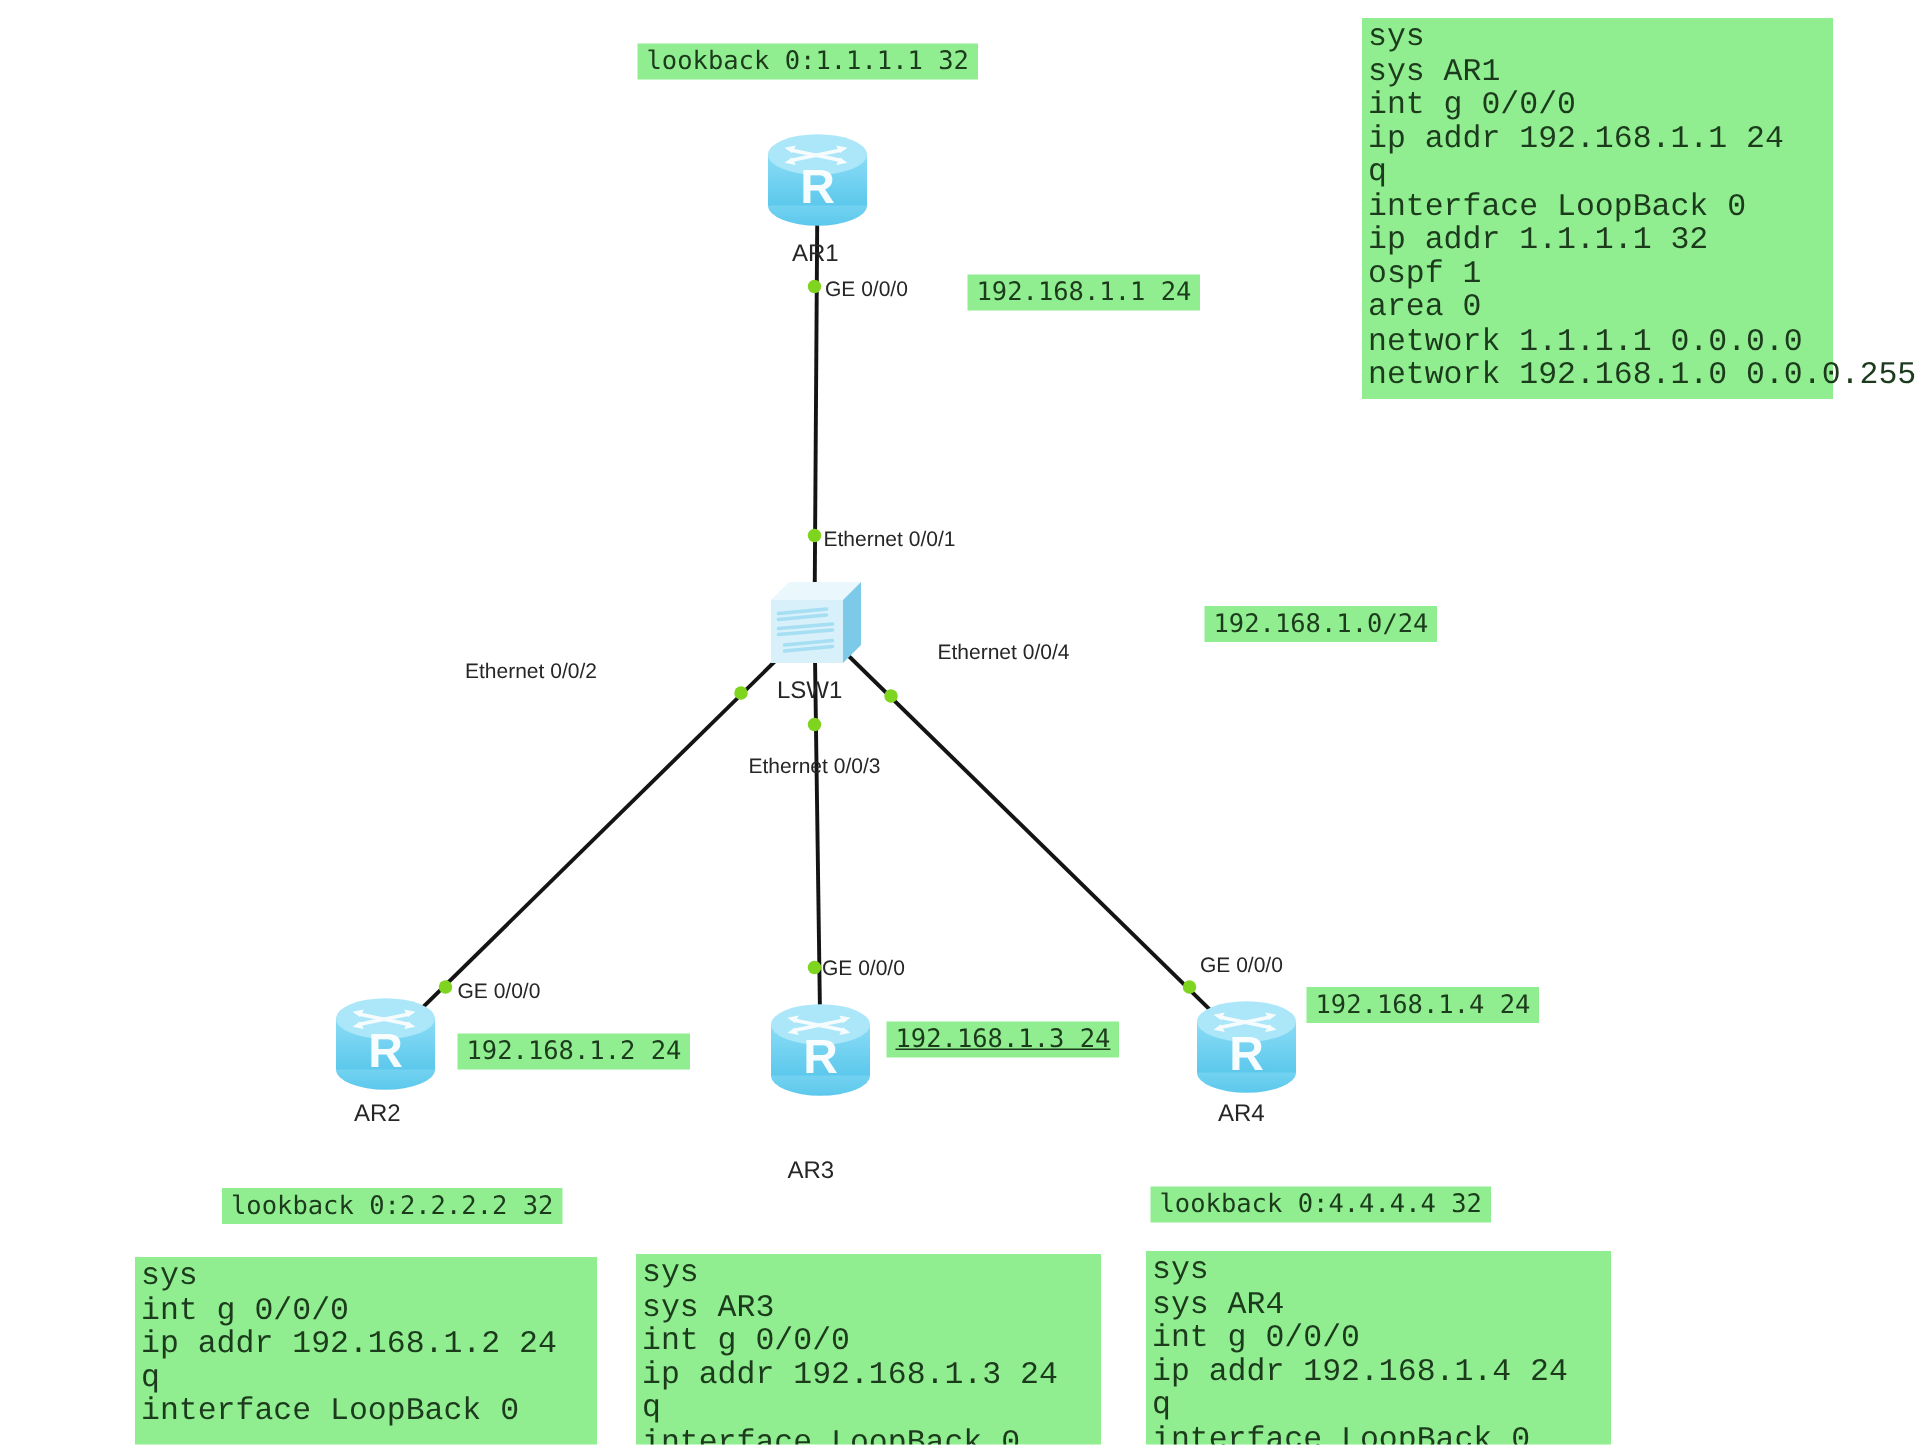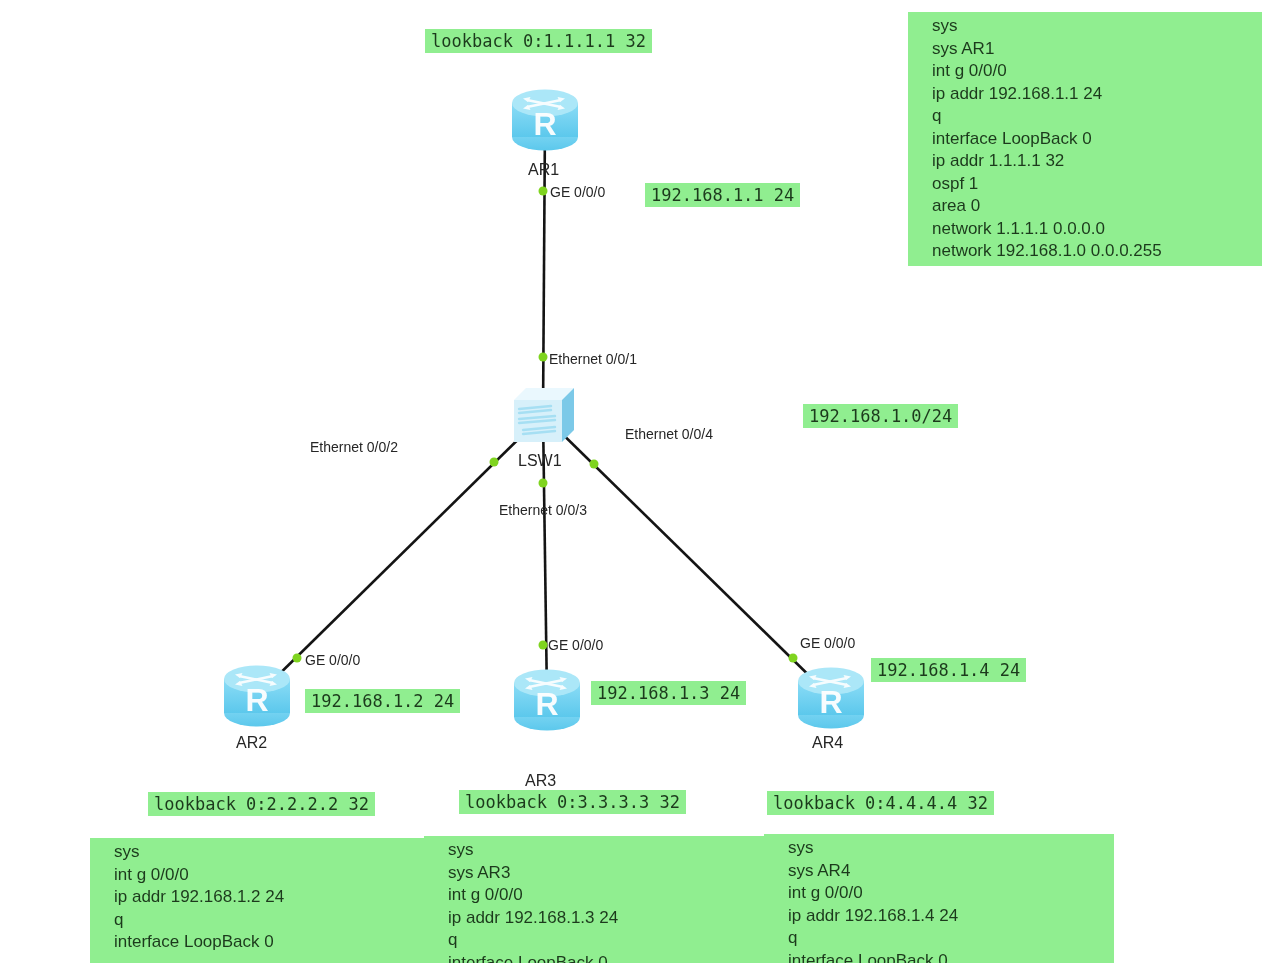--- a/index.html
+++ b/index.html
@@ -47,24 +47,24 @@
     font-family: "DejaVu Sans Mono", "Liberation Mono", monospace;
     font-size: 17px;
     line-height: 22px;
     padding: 1px 6px;
     white-space: pre;
   }
   .config-box {
     position: absolute;
     background: var(--annotation-bg, #90ee90);
     color: var(--annotation-text, #1c3a1c);
-    font-family: Liberation Sans, sans-serif;
-    font-size: 17px;
+    font-family: Liberation Mono, monospace;
+    font-size: 21px;
     line-height: 22.5px;
-    padding: 3px 24px;
+    padding: 3px 4px;
     white-space: pre;
   }
   .cfg-line { white-space: pre; }
   .hidden-defs { position: absolute; width: 0; height: 0; overflow: hidden; }
 </style>
 </head>
 <body>
 
 <div id="canvas">
 
@@ -157,24 +157,23 @@
   <div class="port-label" style="left:499px; top:502px;">Ethernet 0/0/3</div>
   <div class="port-label" style="left:625px; top:426px;">Ethernet 0/0/4</div>
   <div class="port-label" style="left:305px; top:652px;">GE 0/0/0</div>
   <div class="port-label" style="left:548px; top:637px;">GE 0/0/0</div>
   <div class="port-label" style="left:800px; top:635px;">GE 0/0/0</div>
 
   <div class="annotation" style="left:425px; top:29px;">lookback 0:1.1.1.1 32</div>
   <div class="annotation" style="left:645px; top:183px;">192.168.1.1 24</div>
   <div class="annotation" style="left:803px; top:404px;text-align:right;">192.168.1.0/24</div>
   <div class="annotation" style="left:305px; top:689px;">192.168.1.2 24</div>
-  <div class="annotation" style="left:591px; top:681px;">192.168.1.3 24</div>
+  <div class="annotation" style="left:591px; top:681px;text-decoration:underline;">192.168.1.3 24</div>
   <div class="annotation" style="left:871px; top:658px;">192.168.1.4 24</div>
   <div class="annotation" style="left:148px; top:792px;">lookback 0:2.2.2.2 32</div>
-  <div class="annotation" style="left:459px; top:790px;">lookback 0:3.3.3.3 32</div>
   <div class="annotation" style="left:767px; top:791px;">lookback 0:4.4.4.4 32</div>
 
   <div class="config-box" style="left:908px; top:12px;  width:306px; min-height:242px;"><div class="cfg-line">sys</div><div class="cfg-line">sys AR1</div><div class="cfg-line">int g 0/0/0</div><div class="cfg-line">ip addr 192.168.1.1 24</div><div class="cfg-line">q</div><div class="cfg-line">interface LoopBack 0</div><div class="cfg-line">ip addr 1.1.1.1 32</div><div class="cfg-line">ospf 1</div><div class="cfg-line">area 0</div><div class="cfg-line">network 1.1.1.1 0.0.0.0</div><div class="cfg-line">network 192.168.1.0 0.0.0.255</div></div>
   <div class="config-box" style="left:90px;  top:838px; width:300px; height:150px;"><div class="cfg-line">sys</div><div class="cfg-line">int g 0/0/0</div><div class="cfg-line">ip addr 192.168.1.2 24</div><div class="cfg-line">q</div><div class="cfg-line">interface LoopBack 0</div></div>
   <div class="config-box" style="left:424px; top:836px; width:302px; height:150px;"><div class="cfg-line">sys</div><div class="cfg-line">sys AR3</div><div class="cfg-line">int g 0/0/0</div><div class="cfg-line">ip addr 192.168.1.3 24</div><div class="cfg-line">q</div><div class="cfg-line">interface LoopBack 0</div></div>
   <div class="config-box" style="left:764px; top:834px; width:302px; height:150px;"><div class="cfg-line">sys</div><div class="cfg-line">sys AR4</div><div class="cfg-line">int g 0/0/0</div><div class="cfg-line">ip addr 192.168.1.4 24</div><div class="cfg-line">q</div><div class="cfg-line">interface LoopBack 0</div></div>
 
 </div>
 
 </body></html>

